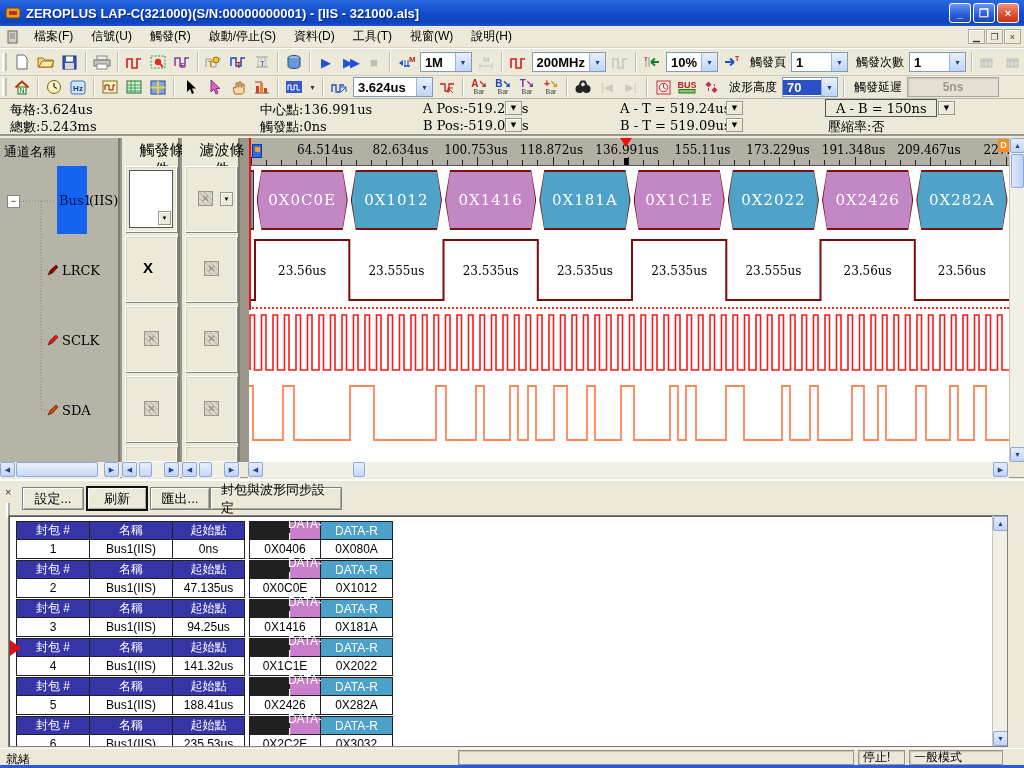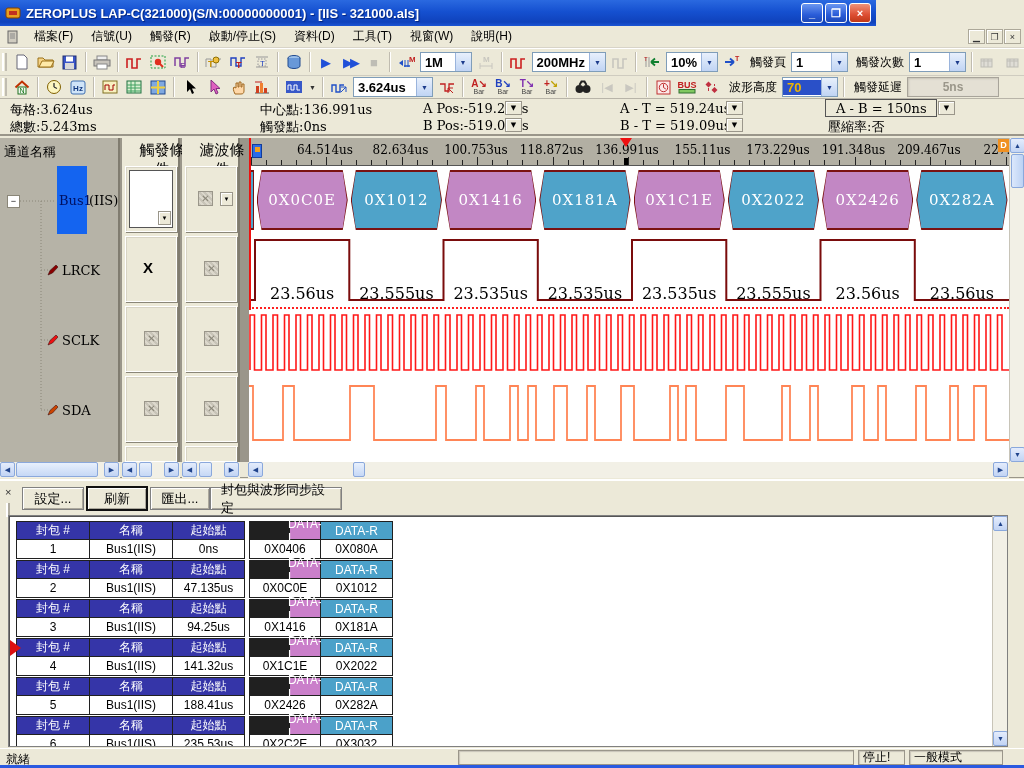--- a/index.html
+++ b/index.html
@@ -1,21 +1,21 @@
 <!DOCTYPE html>
 <html><head>
 <meta charset="utf-8">
 <style>
   * { margin:0; padding:0; box-sizing:border-box; }
   html,body { width:1024px; height:768px; overflow:hidden; }
   body { font-family:"Liberation Sans",sans-serif; font-size:12px; background:#ece9d8; color:#000; }
   #win { position:relative; width:1024px; height:768px; background:#ece9d8; overflow:hidden; }
 
   
-  .titlebar { position:absolute; left:0; top:0; width:876px; height:26px;
+  .titlebar { position:absolute; left:0; top:0; width:1024px; height:26px;
     background:linear-gradient(180deg,#2a69e0 0%,#1550d0 45%,#0f42bc 85%,#1c55d4 100%);
     display:flex; align-items:center; padding:0 5px; color:#fff; font-weight:bold; font-size:13px; }
   .titlebar .ttl { margin-left:5px; text-shadow:1px 1px 1px #00227a; white-space:nowrap; }
   .tb-btns { margin-left:auto; display:flex; gap:2px; }
   .tb-btn { width:22px; height:20px; border-radius:3px; display:flex; align-items:center; justify-content:center;
     color:#fff; font-size:11px; font-weight:bold; border:1px solid #fff;
     background:linear-gradient(180deg,#6a96f0,#2a5cd8 60%,#1c48b8); }
   .tb-btn.close { background:linear-gradient(180deg,#f0927a,#dd4e32 60%,#c03818); }
 
   
@@ -30,21 +30,21 @@
   .tbar { position:absolute; left:0; width:1024px; background:#ece9d8; display:flex; align-items:center; }
   #tb1 { top:48px; height:28px; border-top:1px solid #fff; border-bottom:1px solid #cfccc0; }
   #tb2 { top:76px; height:23px; border-bottom:1px solid #b8b4a8; }
   .grip { width:5px; height:18px; margin:0 3px 0 2px; border-left:2px solid #fff; border-right:2px solid #c0bcb0; }
   .sep { width:2px; height:20px; margin:0 3px; border-left:1px solid #c0bcb0; border-right:1px solid #fff; }
   .icon { min-width:22px; height:22px; display:inline-flex; align-items:center; justify-content:center; margin:0 1px; }
   .icon.dis { filter:grayscale(1) opacity(.55); }
   .tlabel { margin:0 3px 0 6px; white-space:nowrap; }
   .combo { display:inline-flex; height:20px; border:1px solid #7f9db9; background:#fff; align-items:center; margin:0 2px; }
   .combo .val { flex:1; padding:0 4px; font-weight:bold; font-size:13px; white-space:nowrap; overflow:hidden; }
-  .combo .val.sel { background:#2a50c8; color:#eab308; }
+  .combo .val.sel { background:#2a50c8; color:#fef9c3; }
   .combo .dd { width:16px; align-self:stretch; background:linear-gradient(180deg,#e8f0fc,#c0d4f4); border-left:1px solid #9ab4dc;
     display:flex; align-items:center; justify-content:center; font-size:7px; color:#1c3c8c; }
   .tfield { height:20px; margin:0 2px; border:1px solid #a8a49a; background:#e4e0d4; color:#9a968a;
     display:inline-flex; align-items:center; justify-content:center; font-weight:bold; box-shadow:inset 1px 1px 2px #c8c4b8; }
   .baric { display:flex; flex-direction:column; align-items:center; line-height:7px; font-size:7px; color:#444; }
   .baric b { font-size:10px; line-height:9px; }
   .ddbtn { width:13px; height:20px; display:inline-flex; align-items:center; justify-content:center; font-size:7px; color:#333; }
 
   
   .infobar { position:absolute; left:0; top:99px; width:1024px; height:37px; background:#ece9d8;
@@ -76,21 +76,21 @@
   .trigmark { position:absolute; width:0; height:0; border-left:6px solid transparent; border-right:6px solid transparent;
     border-top:9px solid #ee1010; top:0; transform:translateX(-6px); }
   .trigtick { position:absolute; bottom:0; width:4px; height:7px; background:#000; transform:translateX(-2px); }
   .busrow { position:absolute; left:0; top:28px; width:760px; height:70px; }
   .busseg { position:absolute; top:4px; height:60px; clip-path:polygon(5px 0,calc(100% - 5px) 0,100% 50%,calc(100% - 5px) 100%,5px 100%,0 50%); background:#7a1212; }
   .busseg .in { position:absolute; left:1px; top:2px; right:1px; bottom:2px;
     clip-path:polygon(4px 0,calc(100% - 4px) 0,100% 50%,calc(100% - 4px) 100%,4px 100%,0 50%);
     display:flex; align-items:center; justify-content:center; color:#fff;
     font-family:"DejaVu Serif",serif; font-size:15px; letter-spacing:1px; }
   .lrckrow { position:absolute; left:0; top:98px; width:760px; height:70px; }
-  .lrcklab { position:absolute; top:48px; transform:translateX(-50%); font-family:"DejaVu Serif",serif; font-size:16px; white-space:nowrap;text-align:center; }
+  .lrcklab { position:absolute; top:28px; transform:translateX(-50%); font-family:"DejaVu Serif",serif; font-size:12px; white-space:nowrap;text-align:center; }
   .dotsep { position:absolute; left:0; top:169px; width:760px; height:0; border-top:2px dotted #ff2020; }
   .sclkrow { position:absolute; left:0; top:172px; width:760px; height:68px; }
   .sdarow  { position:absolute; left:0; top:240px; width:760px; height:70px; }
   .redline { position:absolute; left:0; top:0; width:2px; height:172px; background:#ee1010; }
   .aflag { position:absolute; left:3px; top:6px; width:10px; height:14px; background:#2b6be8; border:1px solid #123c9a; }
   .aflag i { position:absolute; left:2px; top:2px; width:5px; height:5px; background:#f0a020; }
   .dflag { position:absolute; right:0; top:1px; width:11px; height:13px; background:#f09020; color:#fff;
     font-size:9px; font-weight:bold; text-align:center; line-height:13px; }
 
   

